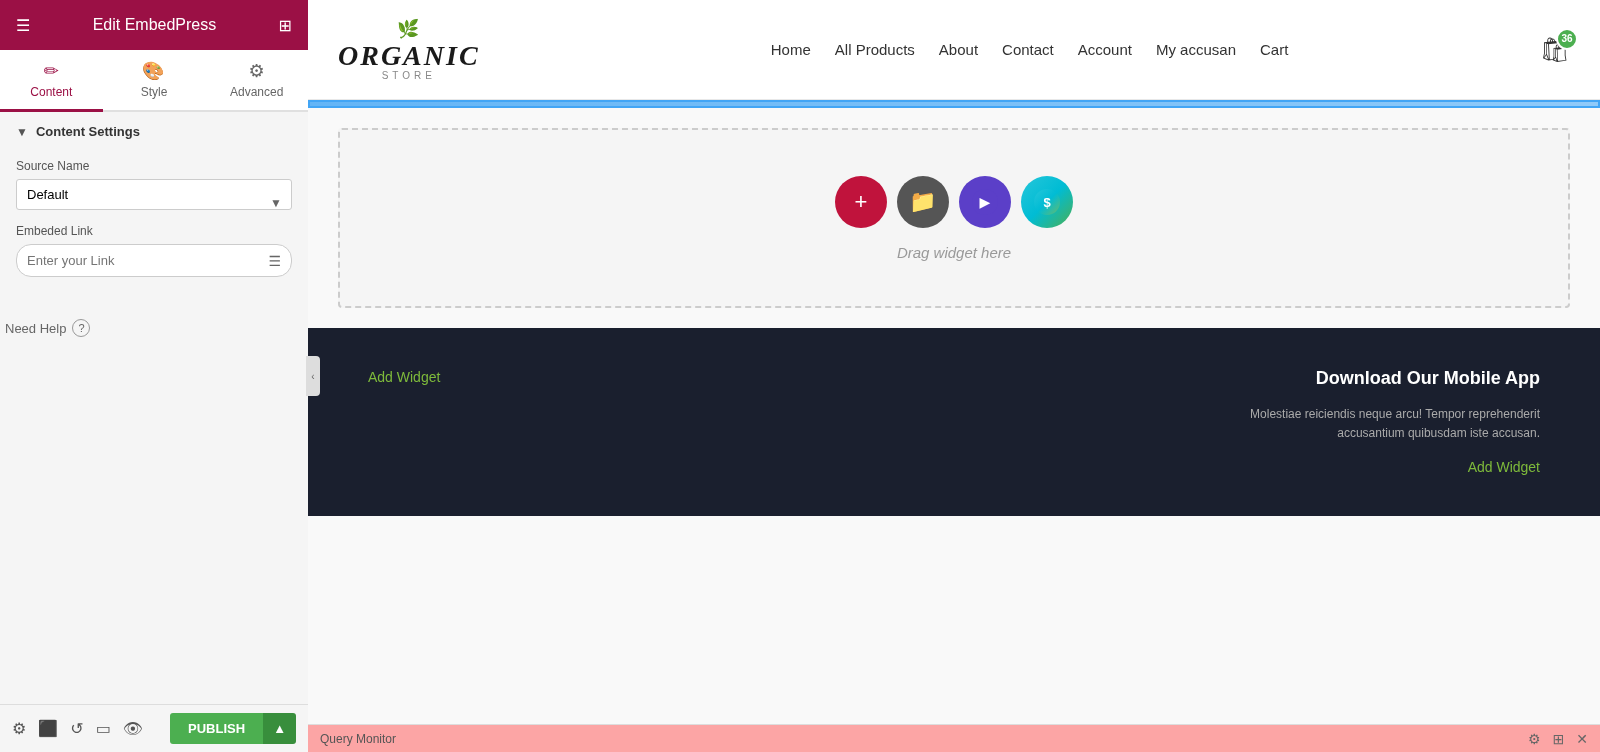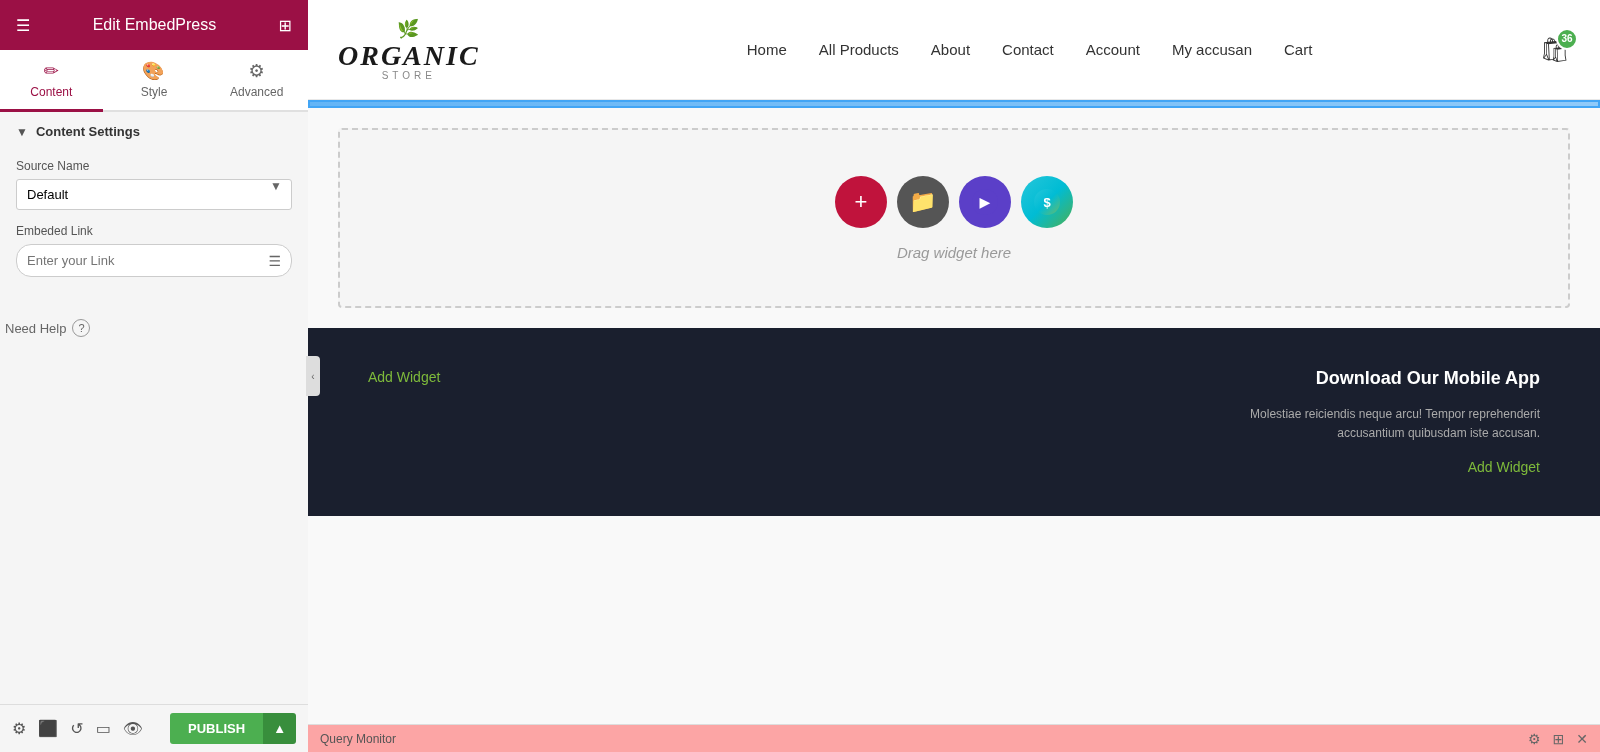--- a/index.html
+++ b/index.html
@@ -77,21 +77,21 @@
     .content-settings-header .arrow { margin-right: 8px; font-size: 12px; color: #555; }
 
     .form-section { padding: 8px 16px 16px; }
 
     .form-row { margin-bottom: 14px; }
     .form-label { font-size: 12px; color: #555; margin-bottom: 6px; display: block; }
 
     .dropdown-wrapper {
       position: relative;
       display: flex;
-      align-items: flex-start;
+      align-items: flex-end;
     }
 
     .dropdown-wrapper select {
       appearance: none;
       width: 100%;
       padding: 7px 30px 7px 10px;
       border: 1px solid #ccc;
       border-radius: 3px;
       font-size: 13px;
       background: #fff;
@@ -254,21 +254,21 @@
     .logo-sub {
       font-size: 10px;
       letter-spacing: 4px;
       color: #888;
       text-transform: uppercase;
       margin-top: -2px;
     }
 
     .nav-links {
       display: flex;
-      gap: 32px;
+      gap: 24px;
       flex: 1;
       justify-content: center;
     }
 
     .nav-link {
       font-size: 15px;
       color: #333;
       text-decoration: none;
       cursor: pointer;
       white-space: nowrap;

